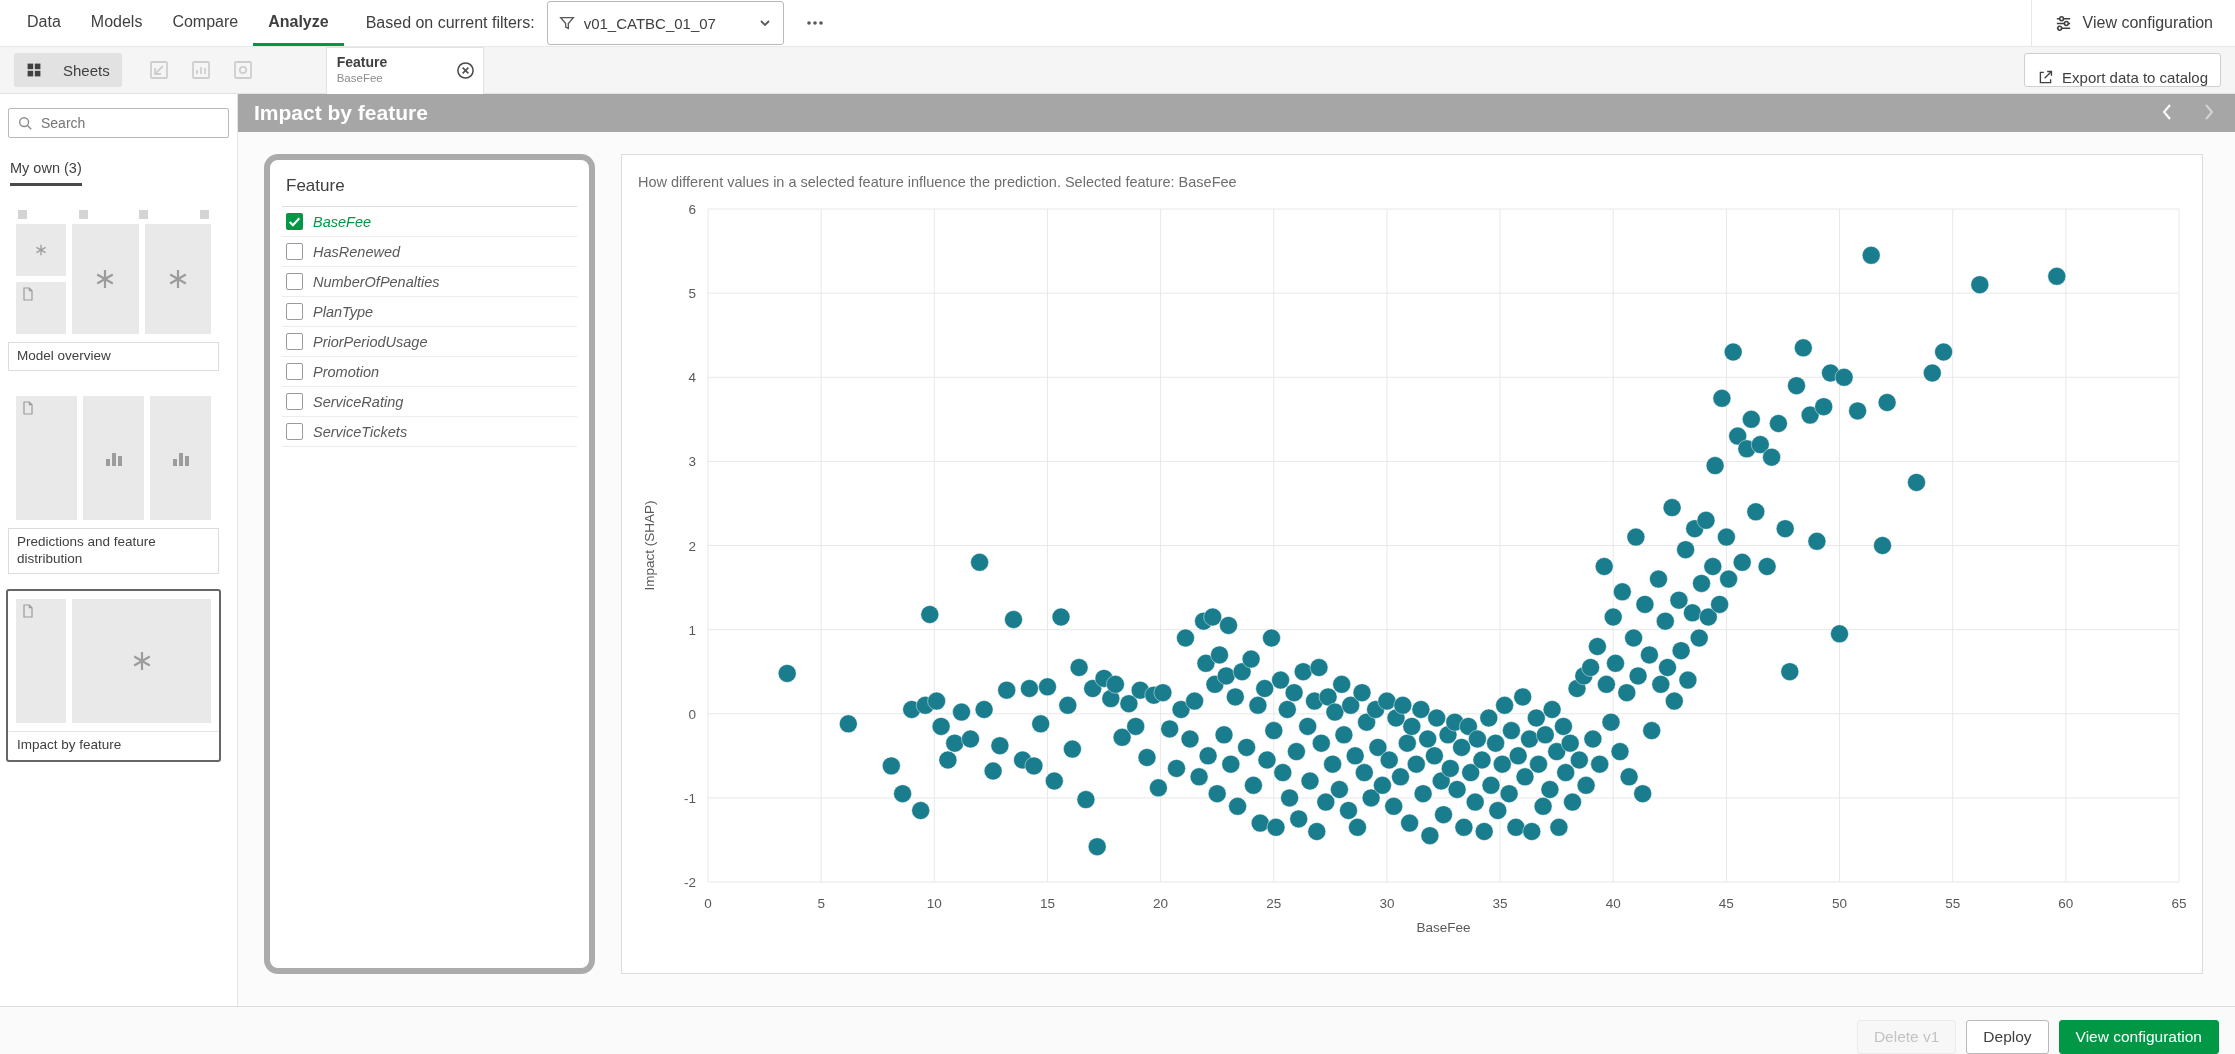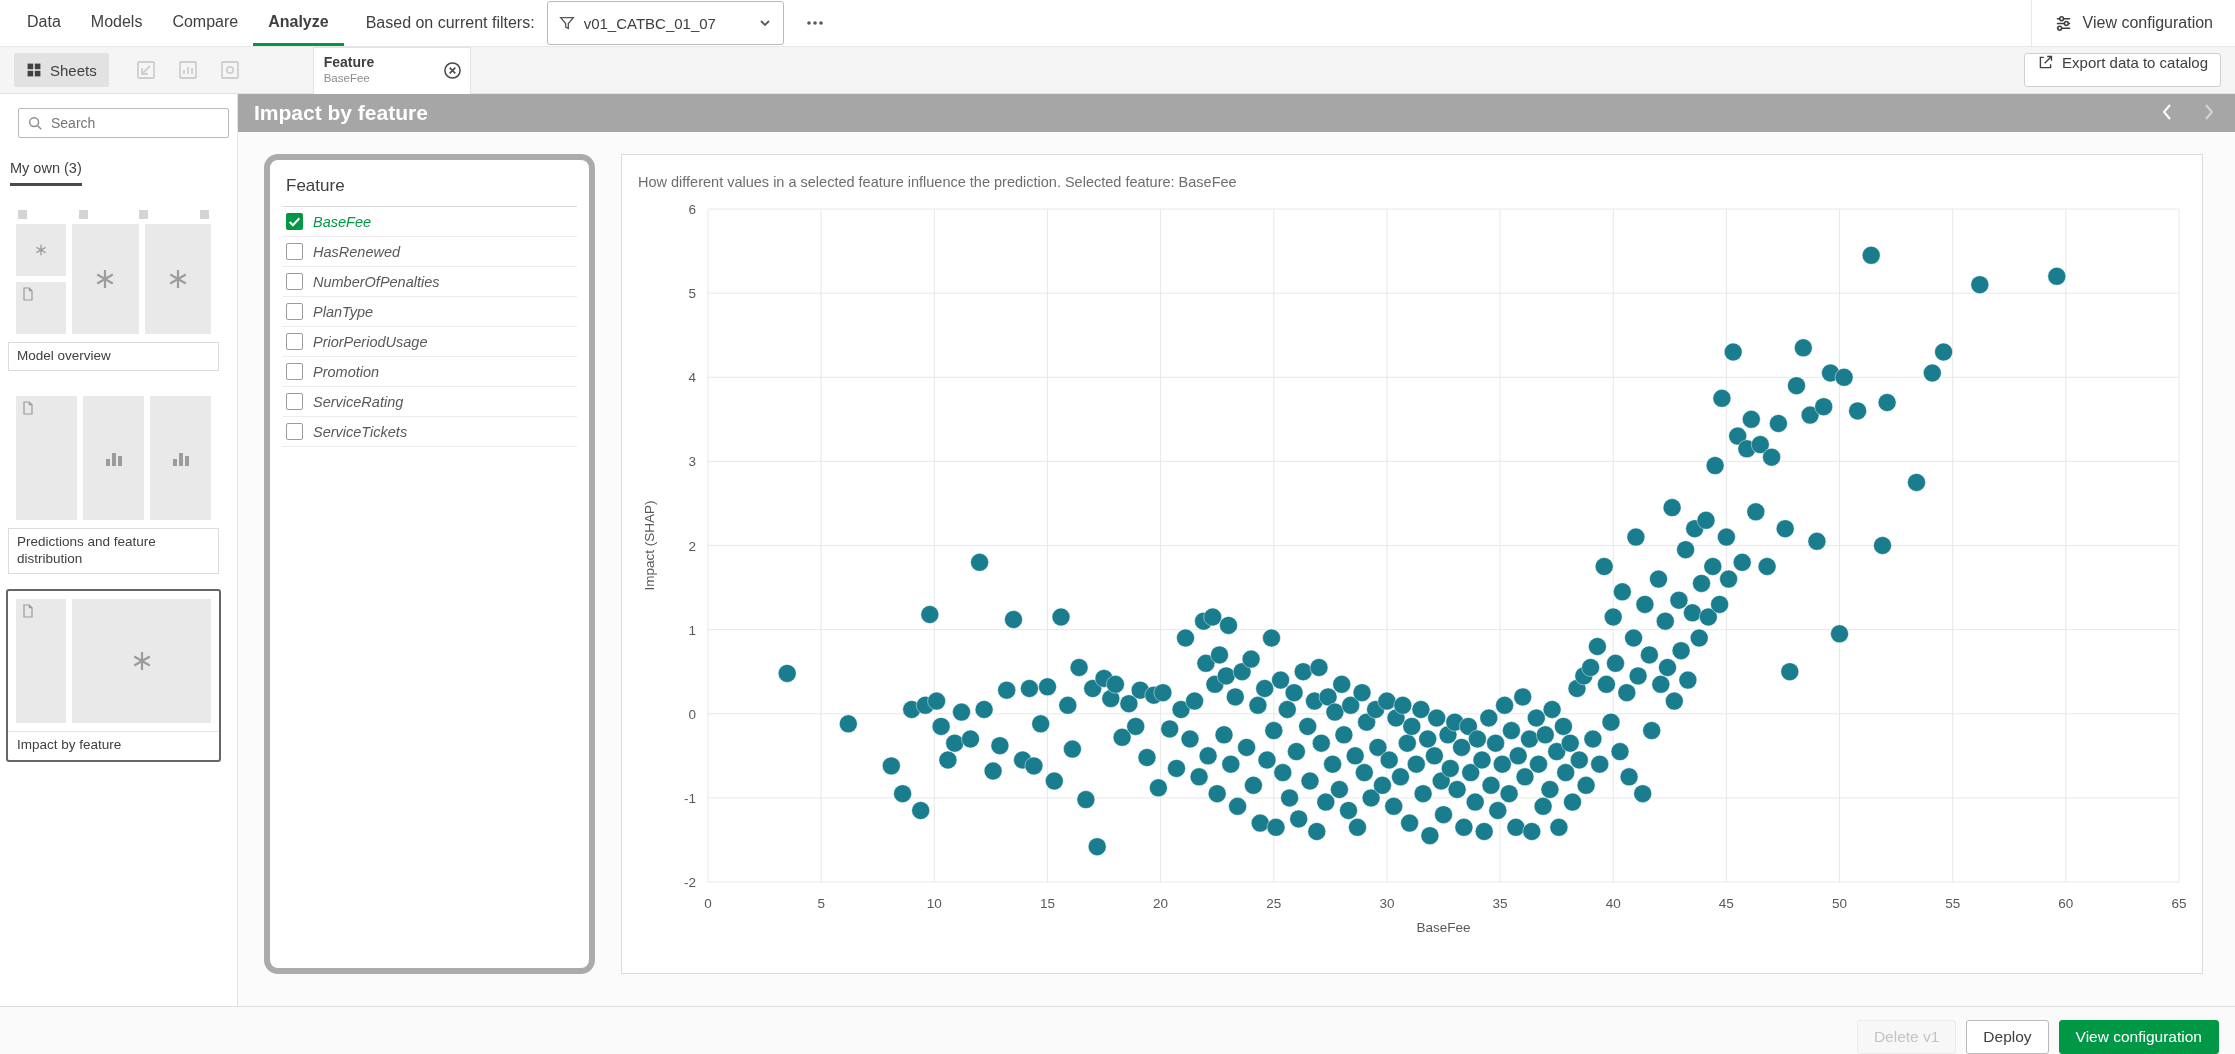--- a/index.html
+++ b/index.html
@@ -20,35 +20,35 @@
     align-items:center;padding:0 10px;gap:8px;background:#fff;cursor:pointer;}
   .dropdown .value{flex:1;font-size:15px;white-space:nowrap;overflow:hidden;color:#404040;}
   .more-btn{background:none;border:none;padding:2px 8px;cursor:pointer;display:flex;align-items:center;}
   .top-right{margin-left:auto;display:flex;align-items:center;border-left:1px solid #e8e8e8;
     padding:0 22px;gap:10px;font-size:16px;cursor:pointer;}
 
   
   .toolbar{flex:0 0 47px;height:47px;background:#f5f5f5;border-bottom:1px solid #e2e2e2;
     display:flex;align-items:center;position:relative;z-index:2;}
   .sheets-btn{margin-left:14px;height:34px;background:#e2e2e2;border:none;border-radius:2px;
-    display:flex;align-items:center;gap:8px;padding:0 12px;font-size:15px;color:#404040;cursor:pointer;font-family:inherit;}
+    display:flex;align-items:center;gap:21px;padding:0 12px;font-size:15px;color:#404040;cursor:pointer;font-family:inherit;}
   .tool-icons{display:flex;gap:20px;margin-left:26px;align-items:center;}
   .tool-icon{width:22px;height:22px;opacity:.55;cursor:default;}
   .sheet-tab{margin-left:72px;width:158px;height:47px;background:#fff;position:relative;
     padding:6px 10px;border:1px solid #e2e2e2;border-bottom:none;cursor:pointer;}
   .tab-title{font-size:14px;font-weight:bold;color:#404040;}
   .tab-sub{font-size:11.5px;color:#8c8c8c;margin-top:2px;}
   .tab-close{position:absolute;right:8px;top:13px;width:19px;height:19px;cursor:pointer;}
   .export-btn{margin-left:auto;margin-right:14px;height:34px;background:#fff;border:1px solid #cfcfcf;
-    border-radius:3px;display:flex;align-items:flex-start;gap:8px;padding:0 12px;font-size:15px;color:#404040;cursor:pointer;font-family:inherit;}
+    border-radius:3px;display:flex;align-items:flex-end;gap:8px;padding:0 12px;font-size:15px;color:#404040;cursor:pointer;font-family:inherit;}
 
   
   .body-row{flex:1;display:flex;min-height:0;}
   .sidebar{flex:0 0 238px;width:238px;border-right:1px solid #e4e4e4;background:#fff;padding-top:10px;}
-  .search-box{margin:4px 8px 0 18px;height:30px;border:1px solid #b9b9b9;border-radius:2px;
+  .search-box{margin:4px 8px 0 8px;height:30px;border:1px solid #b9b9b9;border-radius:2px;
     display:flex;align-items:center;padding:0 8px;gap:6px;background:#fff;}
   .search-box input{border:none;outline:none;font-size:14px;width:100%;font-family:inherit;color:#404040;background:transparent;}
   .section-label{margin:22px 0 0 10px;display:inline-block;font-size:14.5px;color:#404040;
     padding-bottom:7px;border-bottom:3px solid #4a4a4a;text-align:right;}
   .cards{margin-top:16px;display:flex;flex-direction:column;gap:17px;}
   .card{margin-left:8px;width:211px;cursor:pointer;}
   .card.selected{outline:2px solid #666;border-radius:1px;}
   .card-img{height:140px;padding:8px;background:#fff;}
   .card-label{border:1px solid #dcdcdc;font-size:13.5px;color:#404040;padding:5px 8px;background:#fff;line-height:1.25;}
   .card.selected .card-label{border-color:transparent;border-top:1px solid #e4e4e4;}

